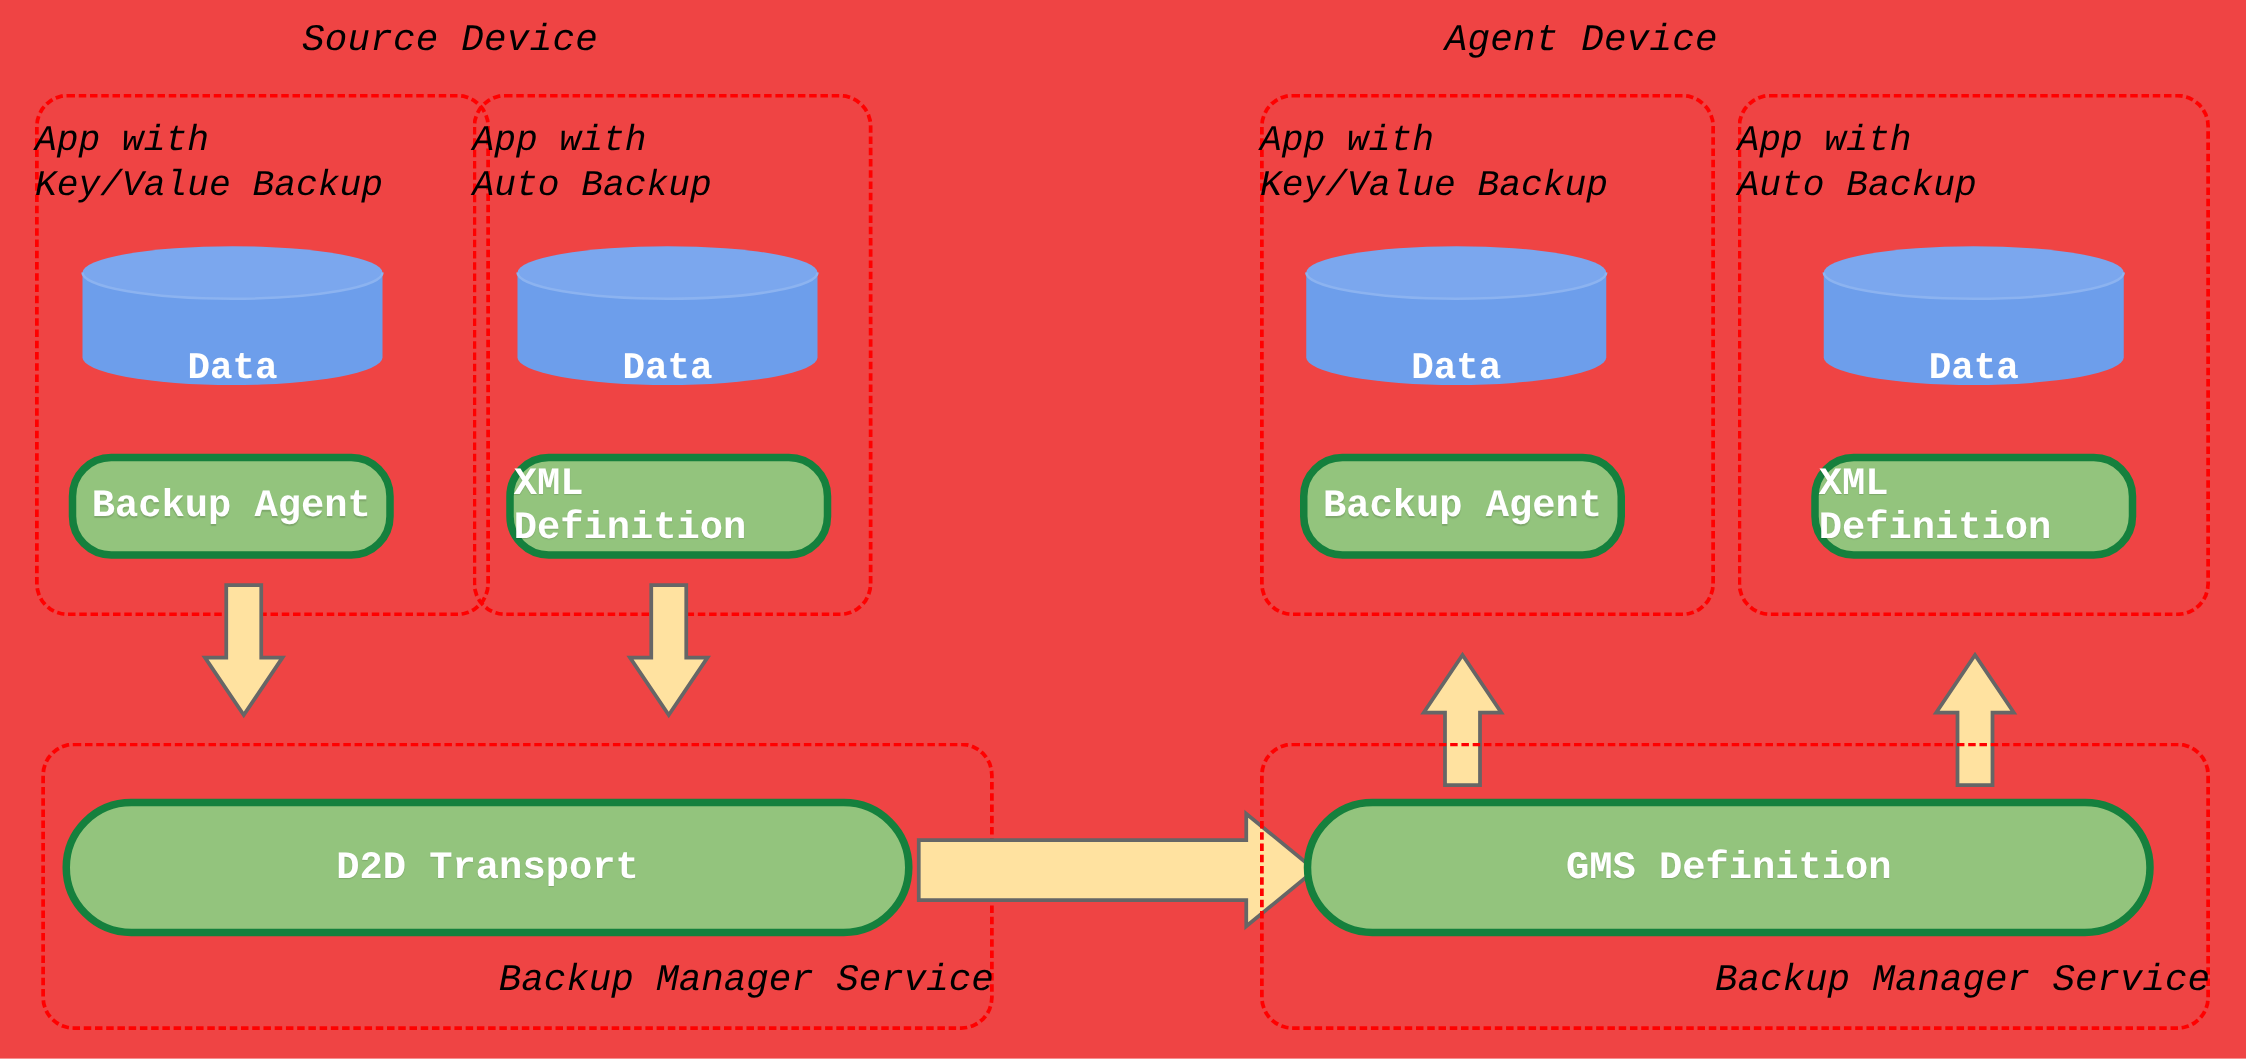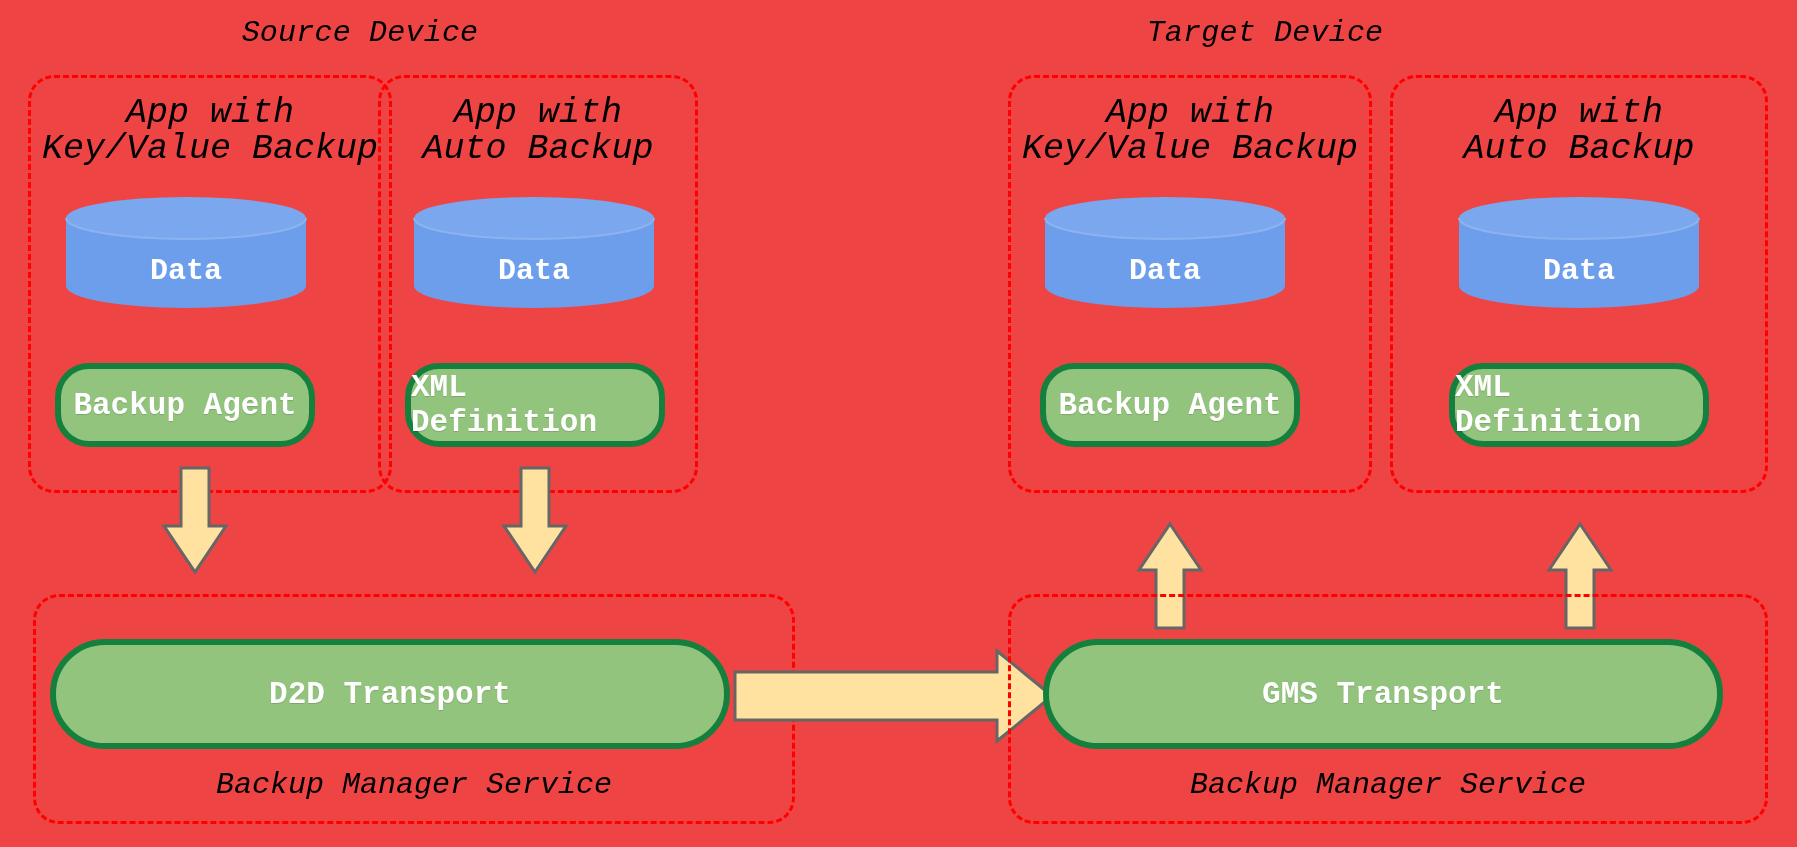--- a/index.html
+++ b/index.html
@@ -27,45 +27,45 @@
   .dashed-box {
     position: absolute;
     border: 3px dashed #ff0000;
     border-radius: 26px;
     box-sizing: border-box;
     background: transparent;
   }
   .app-label {
     position: absolute;
     font-style: italic;
-    font-size: 35px;
+    font-size: 29px;
     line-height: 36px;
     color: #000000;
-    text-align: center;
     white-space: pre-line;
   }
   .service-label {
     position: absolute;
     font-style: italic;
     font-size: 30px;
     color: #000000;
-    text-align: center;
+    text-align: right;
     white-space: nowrap;
   }
   .cylinder {
     position: absolute;
   }
   .cyl-text {
     position: absolute;
     width: 100%;
     text-align: center;
     font-weight: bold;
     font-size: 30px;
     color: #ffffff;
     pointer-events: none;
+    margin-top: 24px;
   }
   .pill {
     position: absolute;
     background: #93c47d;
     border: 6px solid #15803d;
     box-sizing: border-box;
     display: flex;
     align-items: center;
     justify-content: center;
     color: #ffffff;
@@ -129,21 +129,21 @@
   <div class="dashed-box" style="left:33px; top:594px; width:762px; height:230px;"></div>
   <div class="pill pill-wide" style="left:50px; top:639px; width:680px; height:110px;">
     <span>D2D Transport</span>
   </div>
   <div class="service-label" style="left:33px; top:768px; width:762px;">Backup Manager Service</div>
 
   <svg class="arrow-svg" style="left:735px; top:648px;" width="320" height="96" viewBox="0 0 320 96">
     <path d="M0,24 L262,24 L262,3 L317,48 L262,93 L262,72 L0,72 Z" fill="#ffe2a0" stroke="#666666" stroke-width="3" stroke-linejoin="miter"></path>
   </svg>
 
-  <div class="device-title" style="left:1100px; top:16px; width:330px;">Target Device</div>
+  <div class="device-title" style="left:1100px; top:16px; width:330px;">Agent Device</div>
 
   <div class="dashed-box" style="left:1008px; top:75px; width:364px; height:418px;"></div>
   <div class="app-label" style="left:1008px; top:95px; width:364px;">App with
 Key/Value Backup</div>
 
   <div class="cylinder" style="left:1043px; top:196px; width:244px; height:112px;">
     <svg width="244" height="112" viewBox="0 0 244 112">
       <path d="M2,22 L2,90 A120,22 0 0 0 242,90 L242,22 Z" fill="#6d9eeb"></path>
       <ellipse cx="122" cy="22" rx="120" ry="21" fill="#7ba7ee"></ellipse>
       <path d="M2,22 A120,21 0 0 0 242,22" fill="none" stroke="#8cb3f0" stroke-width="2"></path>
@@ -175,17 +175,17 @@
   <div class="pill pill-small" style="left:1449px; top:363px; width:260px; height:84px;">
     <span>XML Definition</span>
   </div>
 
   <svg class="arrow-svg" style="left:1545px; top:521px;" width="70" height="110" viewBox="0 0 70 110">
     <path d="M35,3 L66,49 L49,49 L49,107 L21,107 L21,49 L4,49 Z" fill="#ffe2a0" stroke="#666666" stroke-width="3" stroke-linejoin="miter"></path>
   </svg>
 
   <div class="dashed-box" style="left:1008px; top:594px; width:760px; height:230px;"></div>
   <div class="pill pill-wide" style="left:1043px; top:639px; width:680px; height:110px;">
-    <span>GMS Transport</span>
+    <span>GMS Definition</span>
   </div>
   <div class="service-label" style="left:1008px; top:768px; width:760px;">Backup Manager Service</div>
 
 </div>
 
 </body></html>

